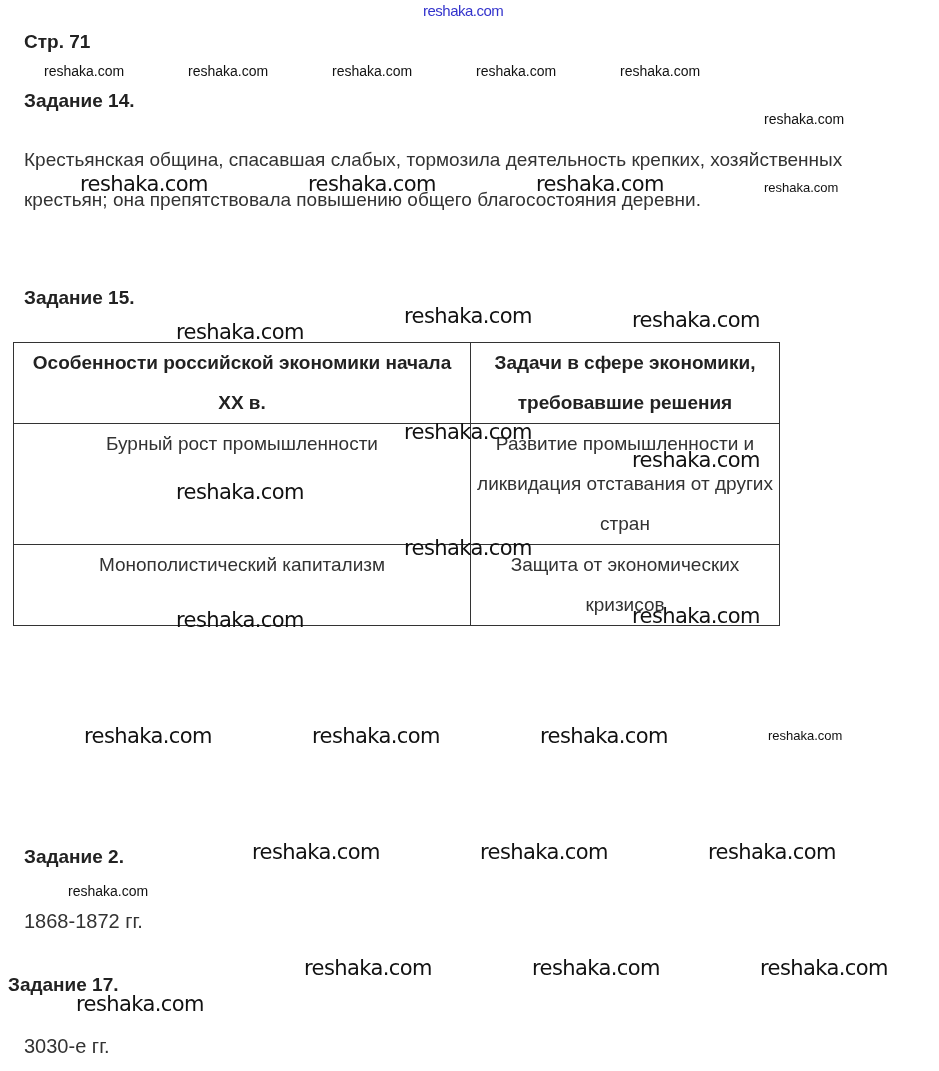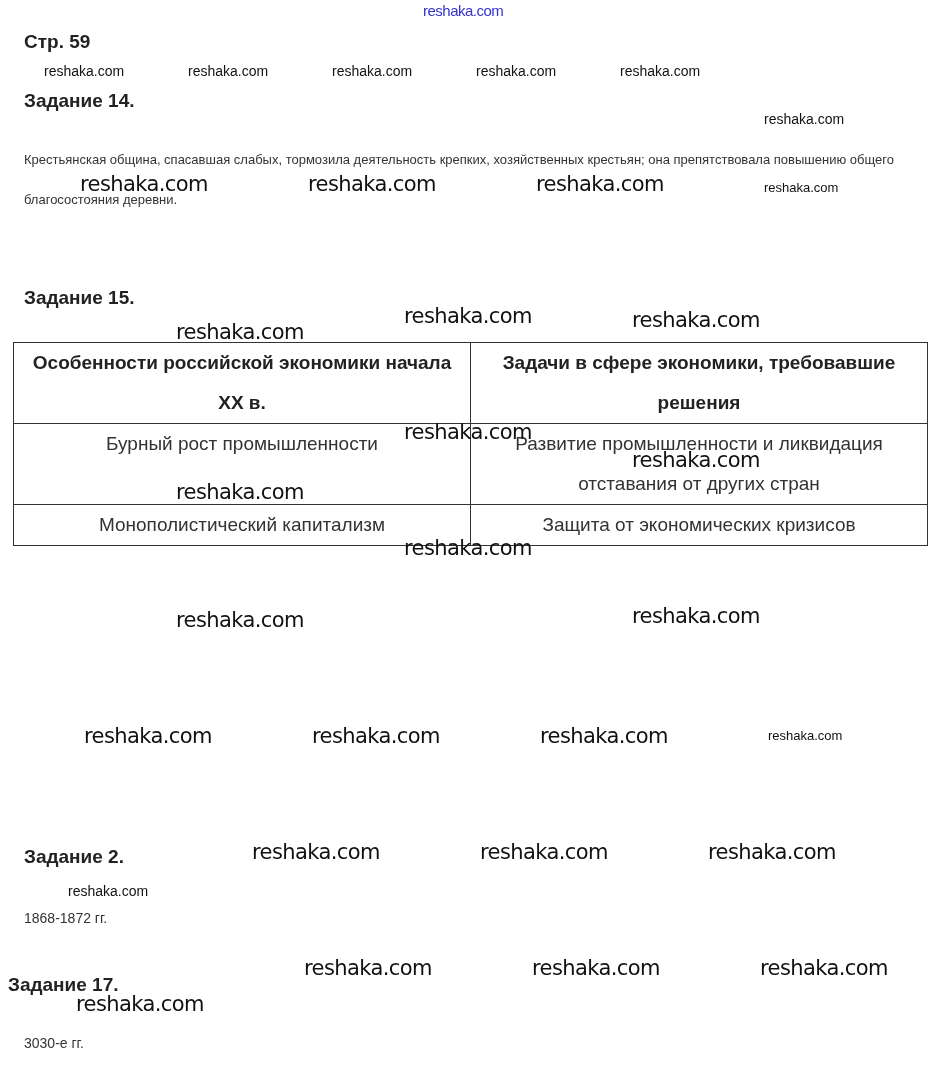--- a/index.html
+++ b/index.html
@@ -1,40 +1,40 @@
 <!DOCTYPE html>
 <html><head>
 <meta charset="utf-8">
 <style>
   html, body { margin:0; padding:0; background:#ffffff; }
   body { width:939px; height:1071px; position:relative; overflow:hidden;
          font-family:"Liberation Sans", sans-serif; color:#333333; }
   .abs { position:absolute; white-space:nowrap; }
   .top-logo { left:423px; top:2px; font-size:15px; color:#3333cc; letter-spacing:-0.5px; }
   .heading { font-weight:bold; font-size:19px; color:#222222; }
-  .para { font-size:13px; color:#333333; line-height:40px; left:24px; top:140px; width:900px; white-space:normal; }
-  .answer { font-size:14px; color:#333333; }
+  .para { font-size:19px; color:#333333; line-height:40px; left:24px; top:140px; width:900px; white-space:normal; }
+  .answer { font-size:20px; color:#333333; }
   .wm-s { font-size:14px; color:#111111; font-family:"Liberation Sans", sans-serif; }
   .wm-l { font-size:21px; color:#111111; font-family:"DejaVu Sans", sans-serif; letter-spacing:-0.6px; }
   .wm-m { font-size:13px; color:#111111; }
-  table.t { position:absolute; left:13px; top:342px; width:915px; border-collapse:collapse; }
+  table.t { position:absolute; left:13px; top:342px; width:767px; border-collapse:collapse; }
   table.t td { border:1px solid #333333; text-align:center; vertical-align:top;
                font-size:19px; color:#333333; line-height:40px; padding:0 4px; height:79px; }
   table.t td.c1 { width:448px; }
   table.t tr.head td { font-weight:bold; color:#222222; }
   table.t tr.r3 td, table.t tr.r5 td { line-height:40px; }
   table.t tr.r4 td { height:39px; }
   table.t tr.r5 td { line-height:41px; height:79px; }
 </style>
 </head>
 <body>
 
 <div class="abs top-logo">reshaka.com</div>
 
-<div class="abs heading" style="left:24px; top:31px;">Стр. 59</div>
+<div class="abs heading" style="left:24px; top:31px;">Стр. 71</div>
 
 <div class="abs wm-s" style="left:44px; top:63px;">reshaka.com</div>
 <div class="abs wm-s" style="left:188px; top:63px;">reshaka.com</div>
 <div class="abs wm-s" style="left:332px; top:63px;">reshaka.com</div>
 <div class="abs wm-s" style="left:476px; top:63px;">reshaka.com</div>
 <div class="abs wm-s" style="left:620px; top:63px;">reshaka.com</div>
 
 <div class="abs heading" style="left:24px; top:90px;">Задание 14.</div>
 <div class="abs wm-s" style="left:764px; top:111px;">reshaka.com</div>
 

